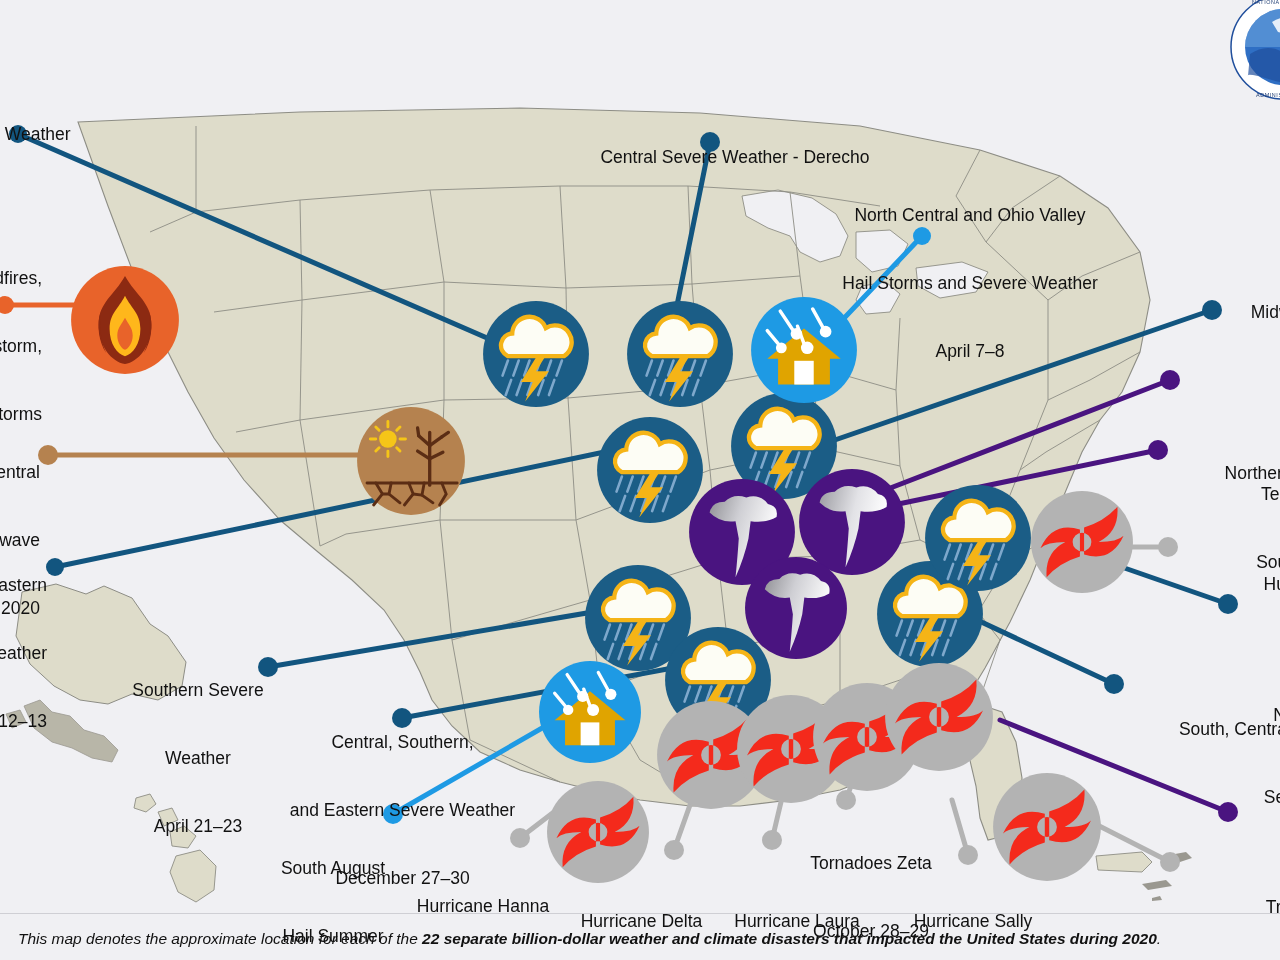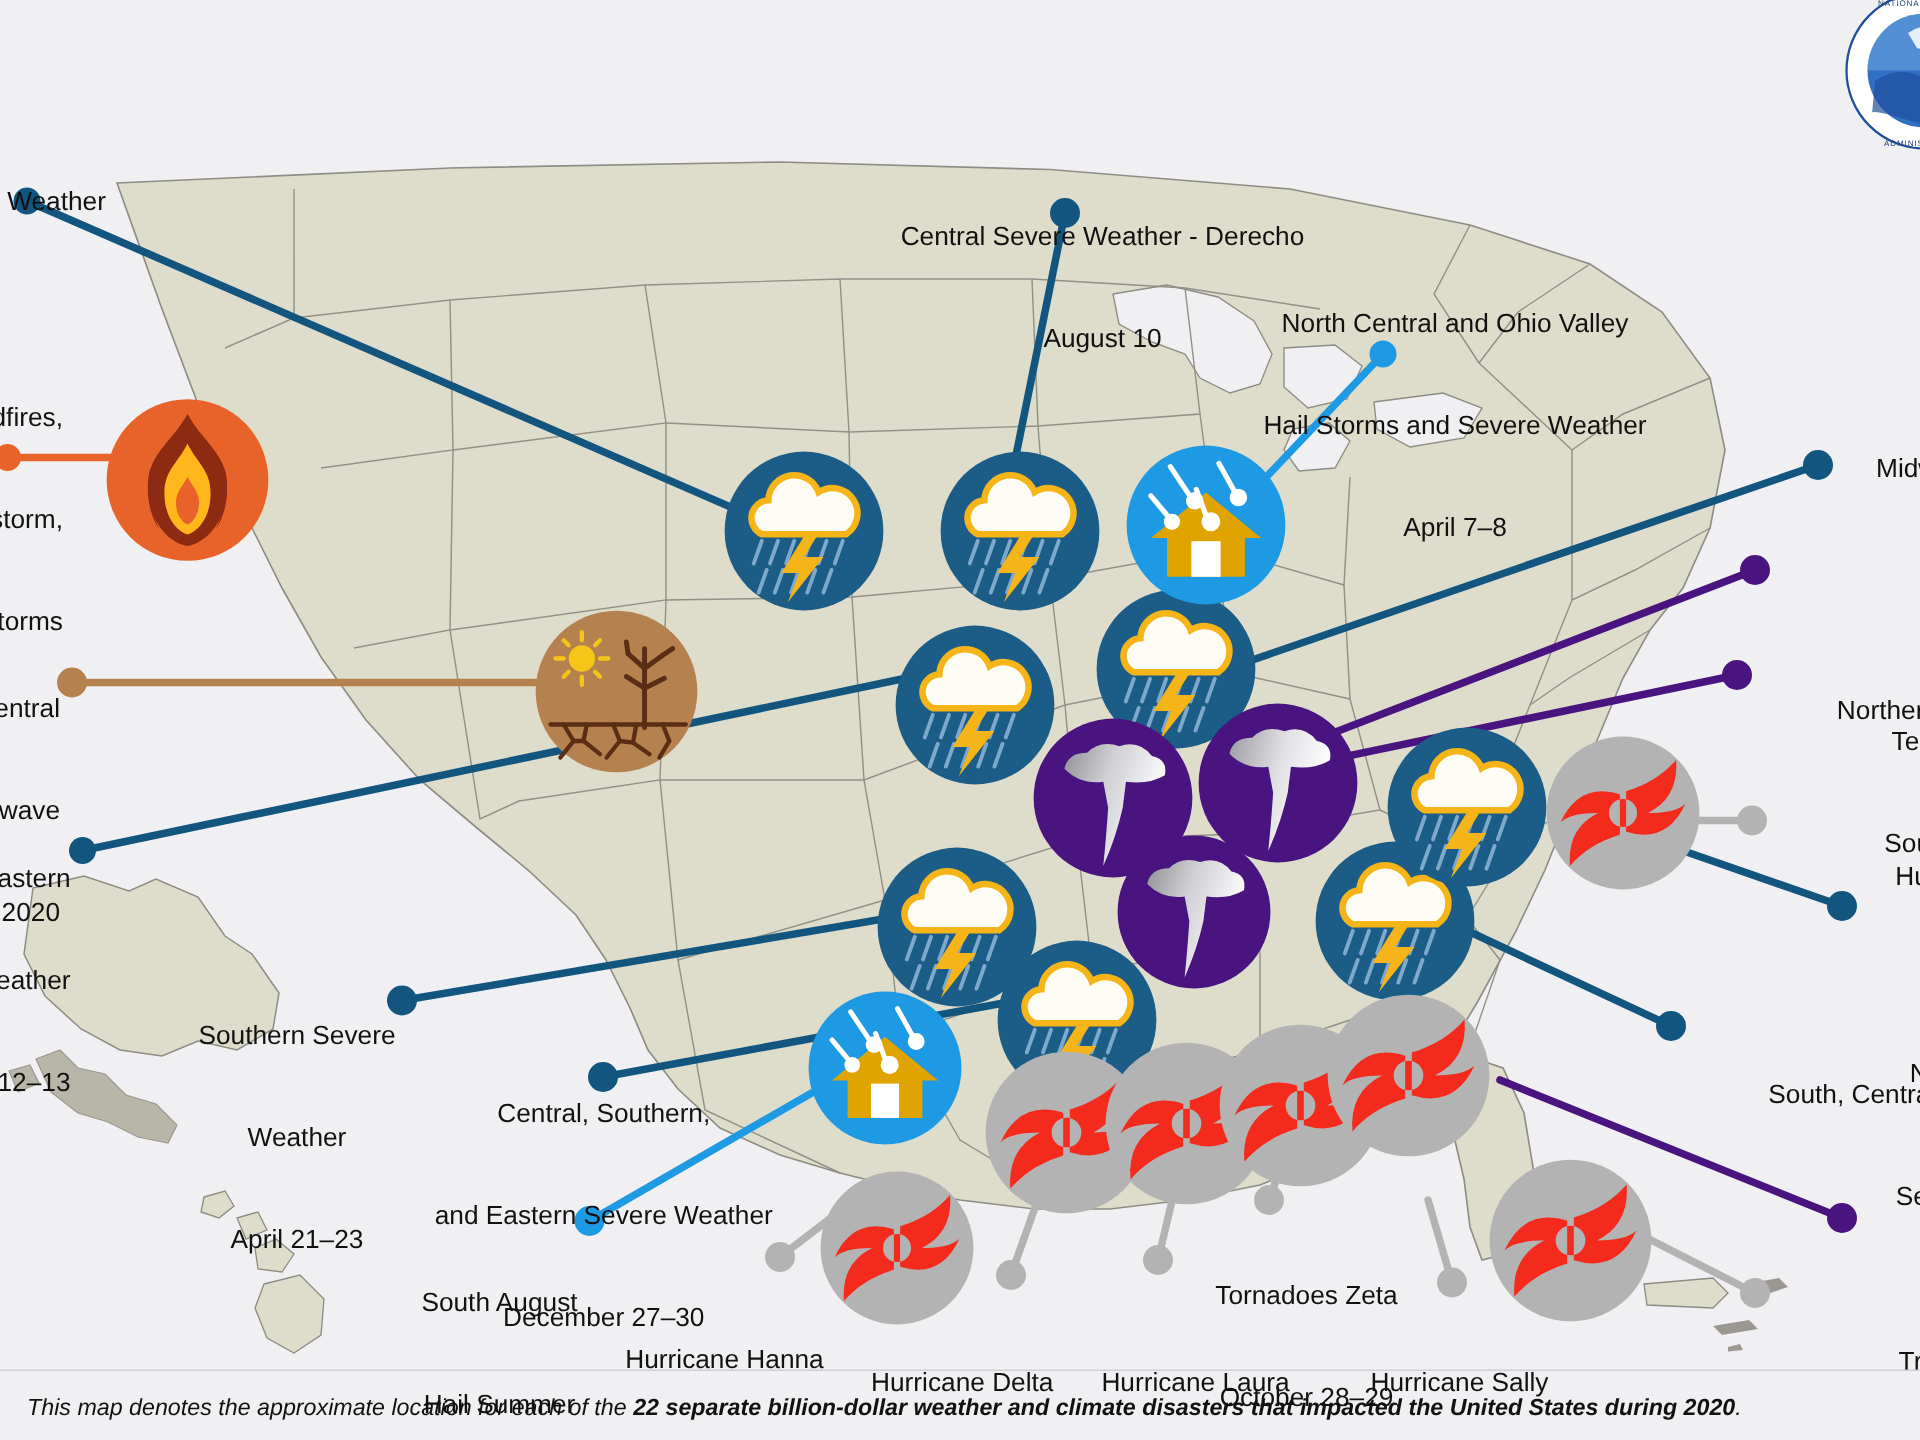--- a/index.html
+++ b/index.html
@@ -578,21 +578,20 @@
   </div>
 
   <div class="lbl r" style="left:-118px;top:528px;width:165px;">
     <div>South and Eastern</div>
     <div>Severe Weather</div>
     <div>April 12–13</div>
   </div>
 
   <div class="lbl c" style="left:570px;top:100px;width:330px;">
     <div>Central Severe Weather - Derecho</div>
-    <div>August 10</div>
   </div>
 
   <div class="lbl c" style="left:820px;top:158px;width:300px;">
     <div>North Central and Ohio Valley</div>
     <div>Hail Storms and Severe Weather</div>
     <div>April 7–8</div>
   </div>
 
   <div class="lbl l" style="left:1182px;top:255px;width:260px;text-align:right;">
     <div>Midwest and Ohio Valley</div>

